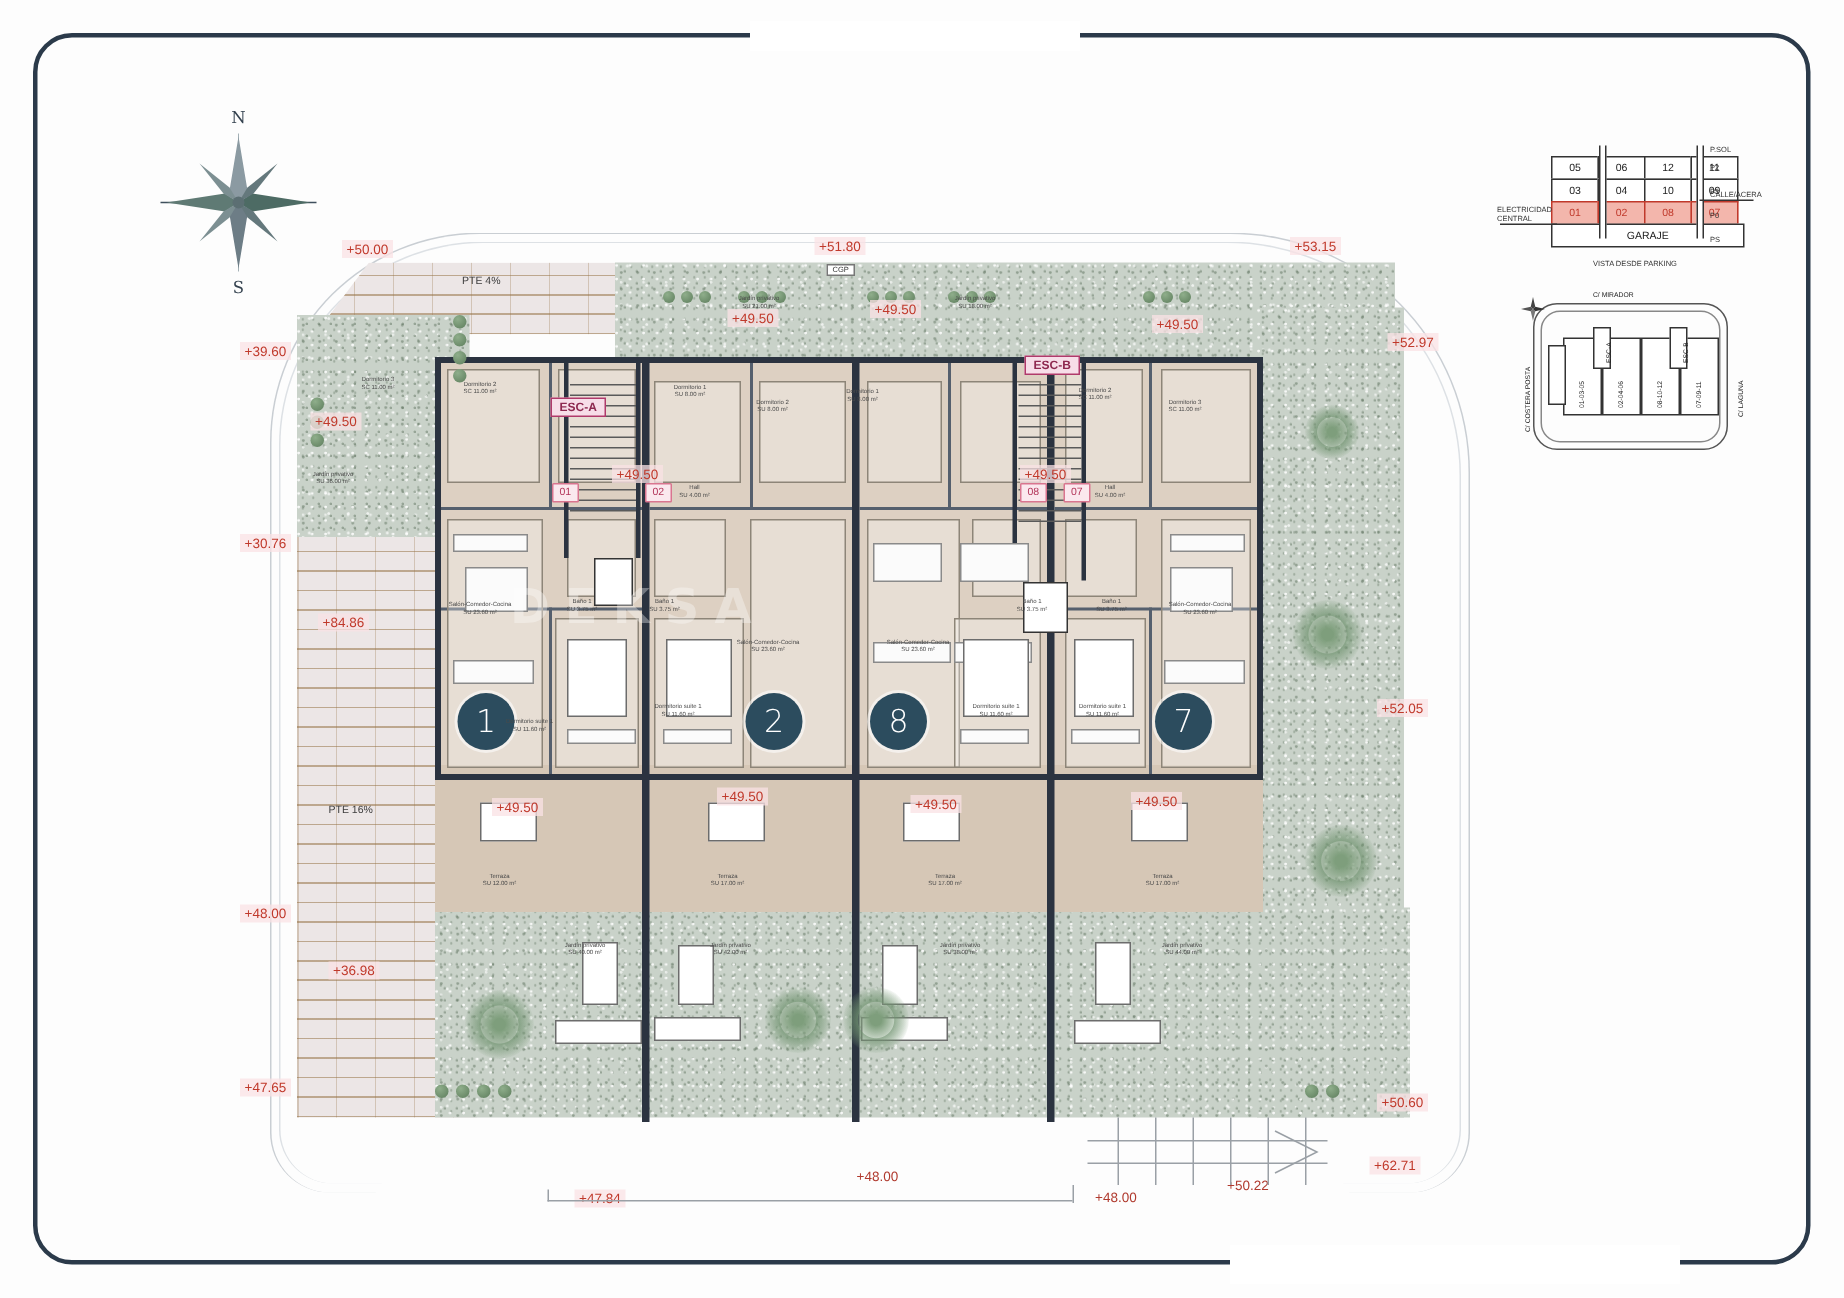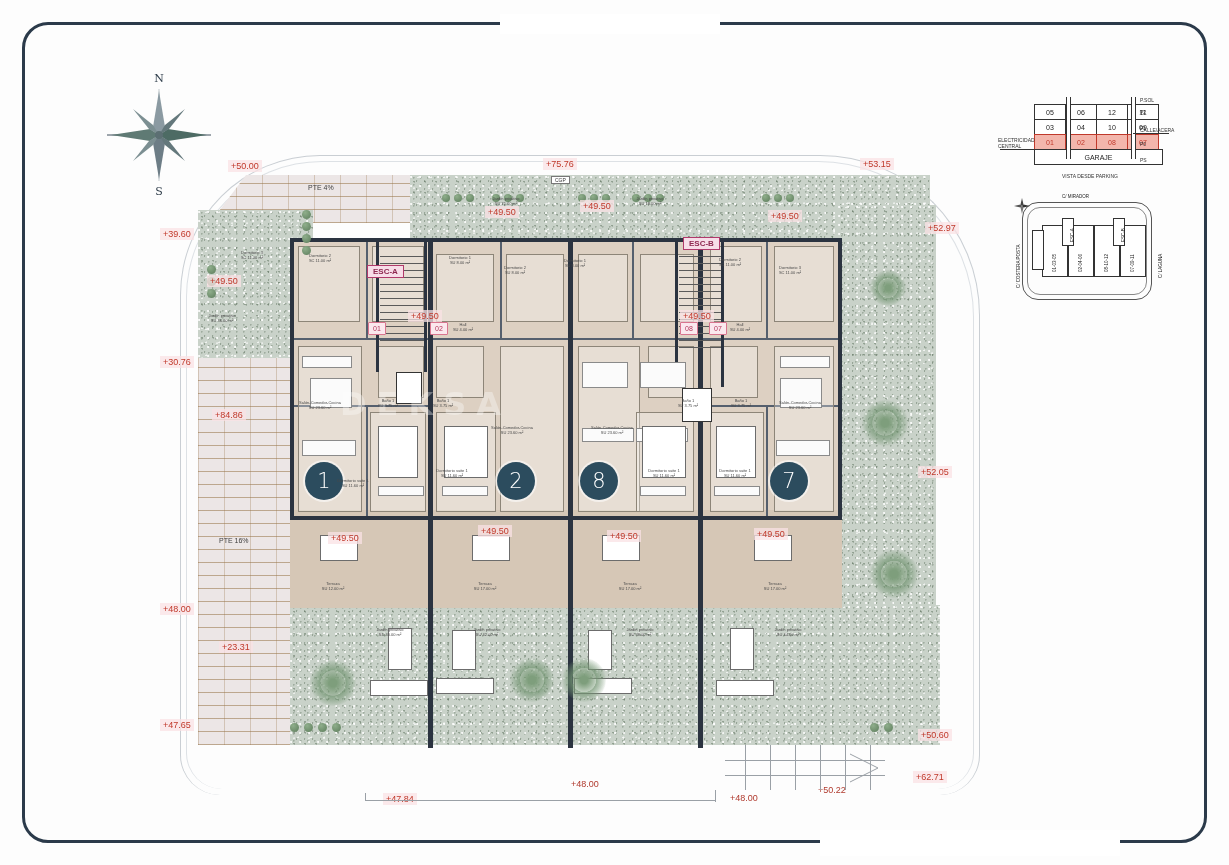--- a/index.html
+++ b/index.html
@@ -487,36 +487,36 @@
   <div class="esc-label" style="left:683px; top:237px;">ESC-B</div>
 
   <div class="badge" style="left:368px; top:322px;">01</div>
   <div class="badge" style="left:430px; top:322px;">02</div>
   <div class="badge" style="left:680px; top:322px;">08</div>
   <div class="badge" style="left:709px; top:322px;">07</div>
 
   <div class="cgp-label" style="left:551px; top:176px;">CGP</div>
 
   <div class="elev" style="left:228px; top:160px;">+50.00</div>
-  <div class="elev" style="left:543px; top:158px;">+75.76</div>
+  <div class="elev" style="left:543px; top:158px;">+51.80</div>
   <div class="elev" style="left:860px; top:158px;">+53.15</div>
 
   <div class="elev" style="left:160px; top:228px;">+39.60</div>
   <div class="elev" style="left:160px; top:356px;">+30.76</div>
   <div class="elev" style="left:160px; top:603px;">+48.00</div>
   <div class="elev" style="left:160px; top:719px;">+47.65</div>
 
   <div class="elev" style="left:925px; top:222px;">+52.97</div>
   <div class="elev" style="left:918px; top:466px;">+52.05</div>
   <div class="elev" style="left:918px; top:729px;">+50.60</div>
   <div class="elev" style="left:913px; top:771px;">+62.71</div>
 
   <div class="elev" style="left:207px; top:275px;">+49.50</div>
   <div class="elev" style="left:212px; top:409px;">+84.86</div>
-  <div class="elev" style="left:219px; top:641px;">+23.31</div>
+  <div class="elev" style="left:219px; top:641px;">+36.98</div>
   <div class="elev" style="left:485px; top:206px;">+49.50</div>
   <div class="elev" style="left:580px; top:200px;">+49.50</div>
   <div class="elev" style="left:768px; top:210px;">+49.50</div>
   <div class="elev" style="left:408px; top:310px;">+49.50</div>
   <div class="elev" style="left:680px; top:310px;">+49.50</div>
   <div class="elev" style="left:328px; top:532px;">+49.50</div>
   <div class="elev" style="left:478px; top:525px;">+49.50</div>
   <div class="elev" style="left:607px; top:530px;">+49.50</div>
   <div class="elev" style="left:754px; top:528px;">+49.50</div>
 

